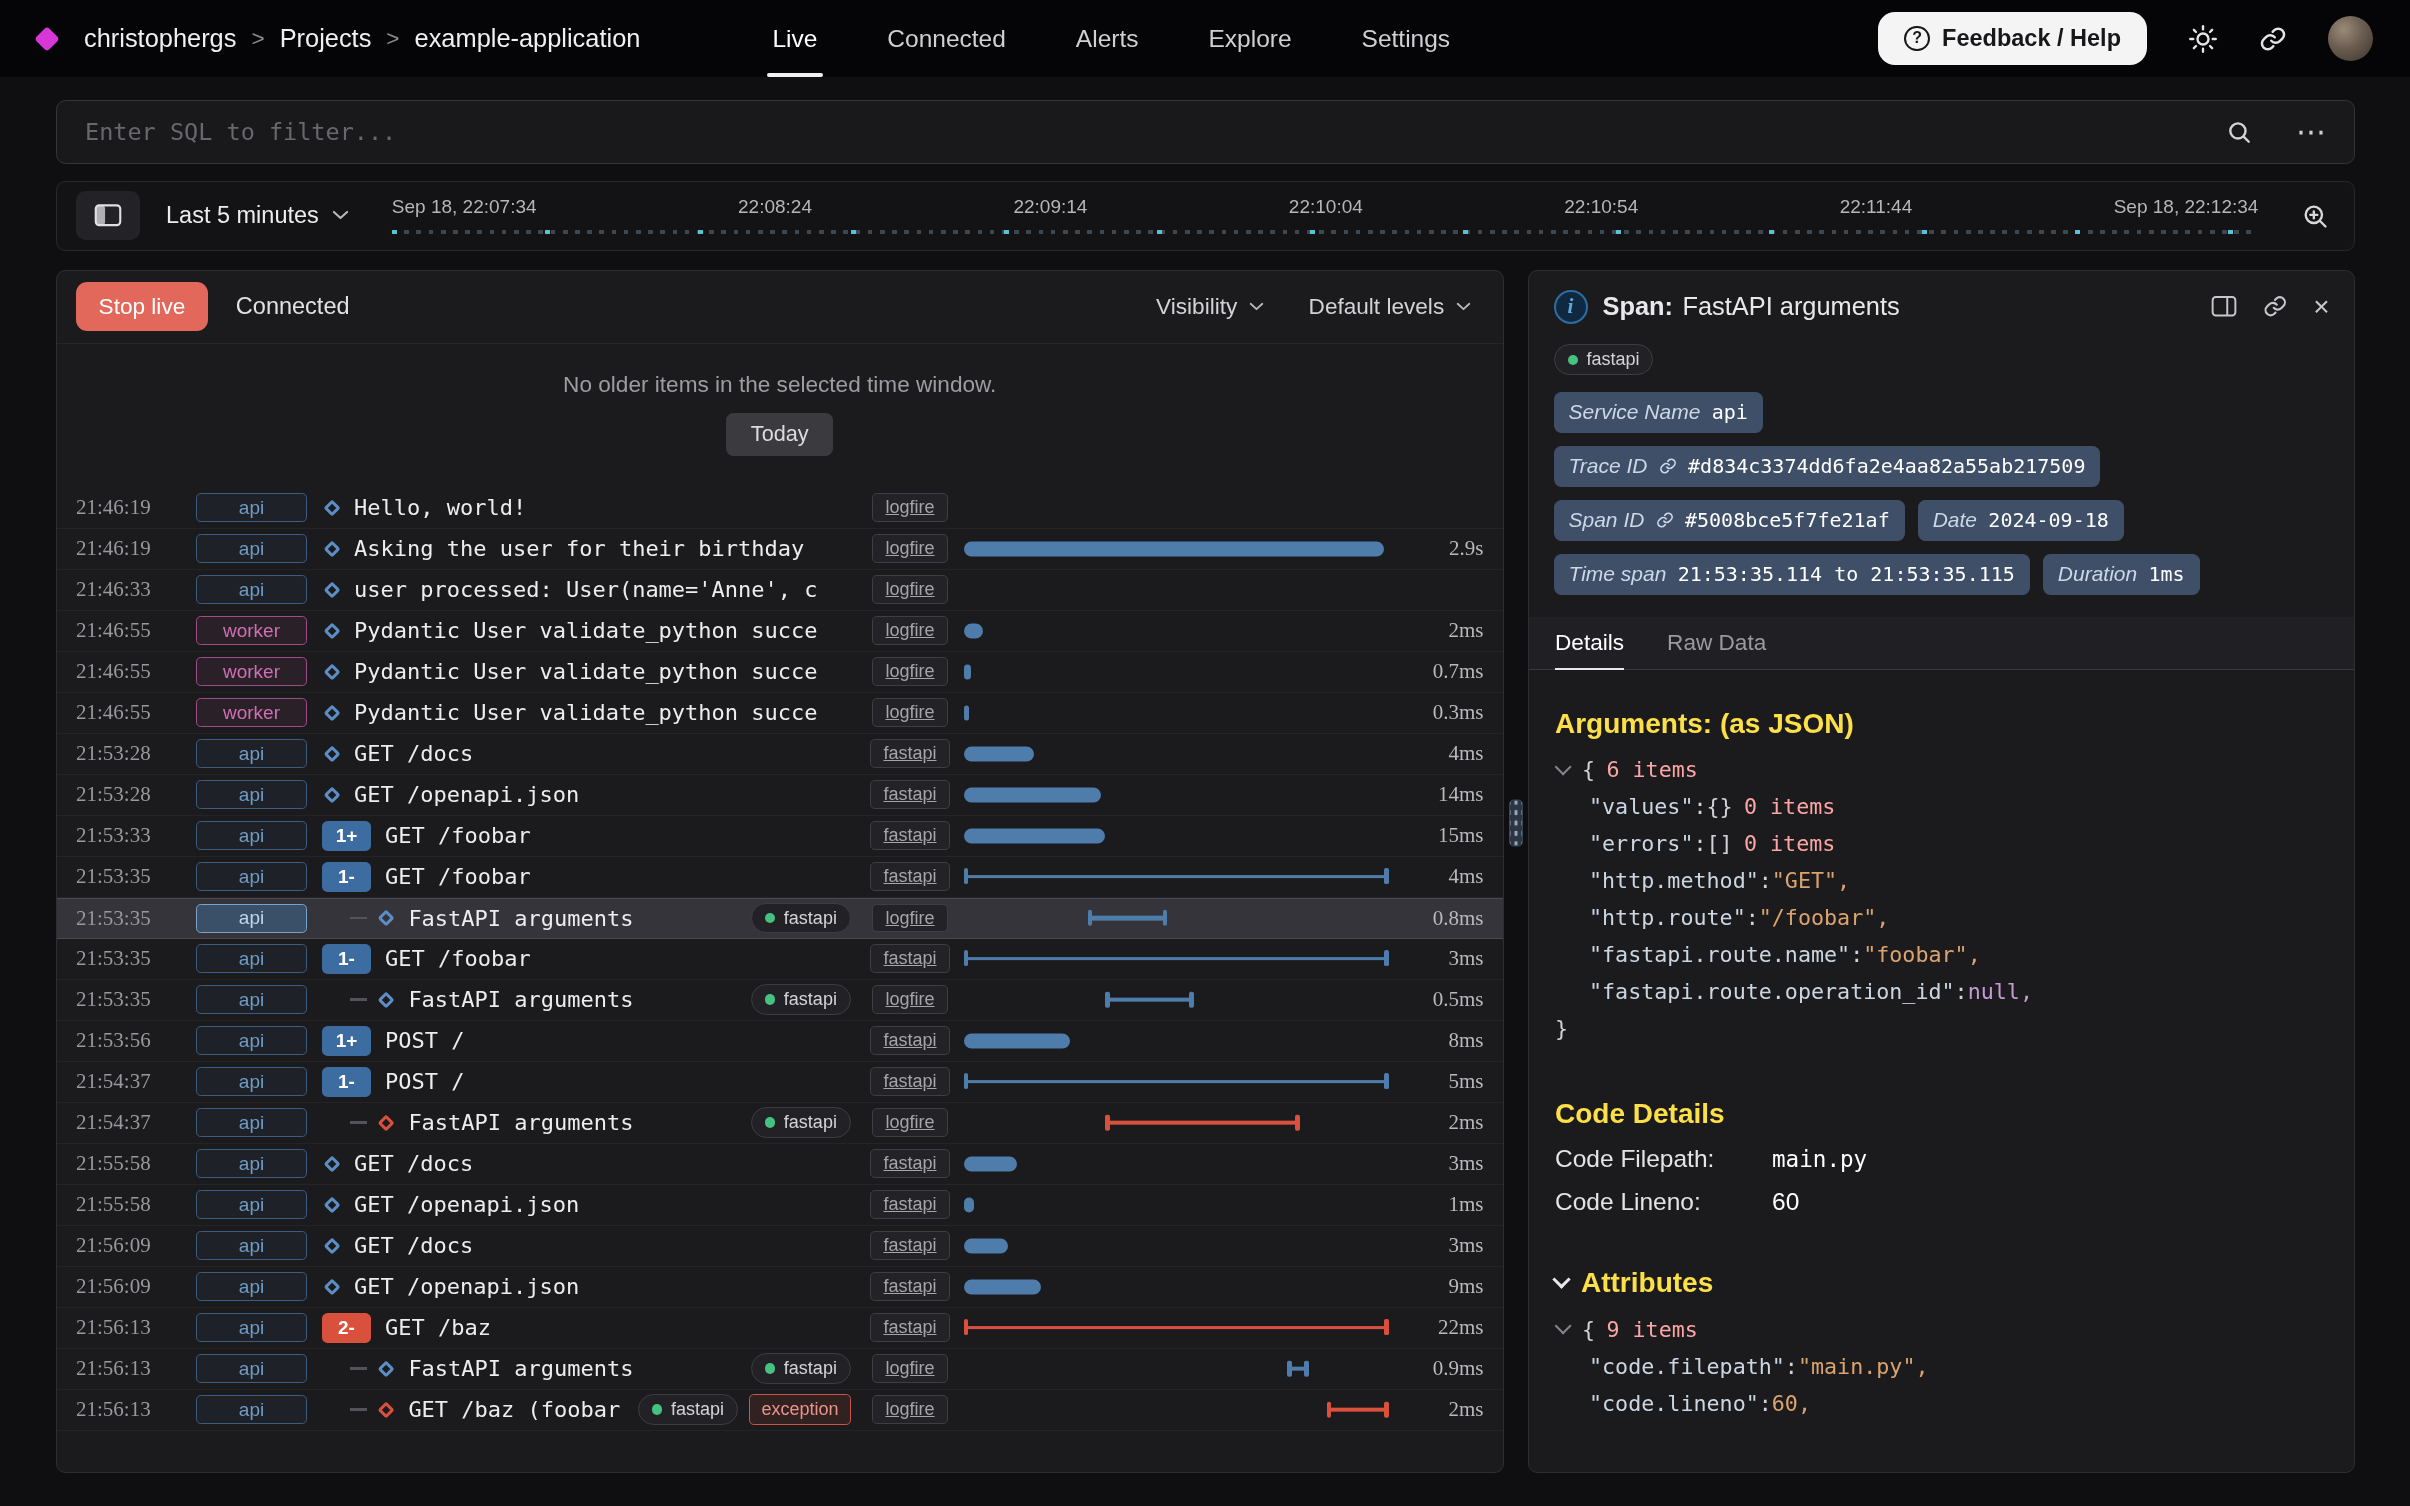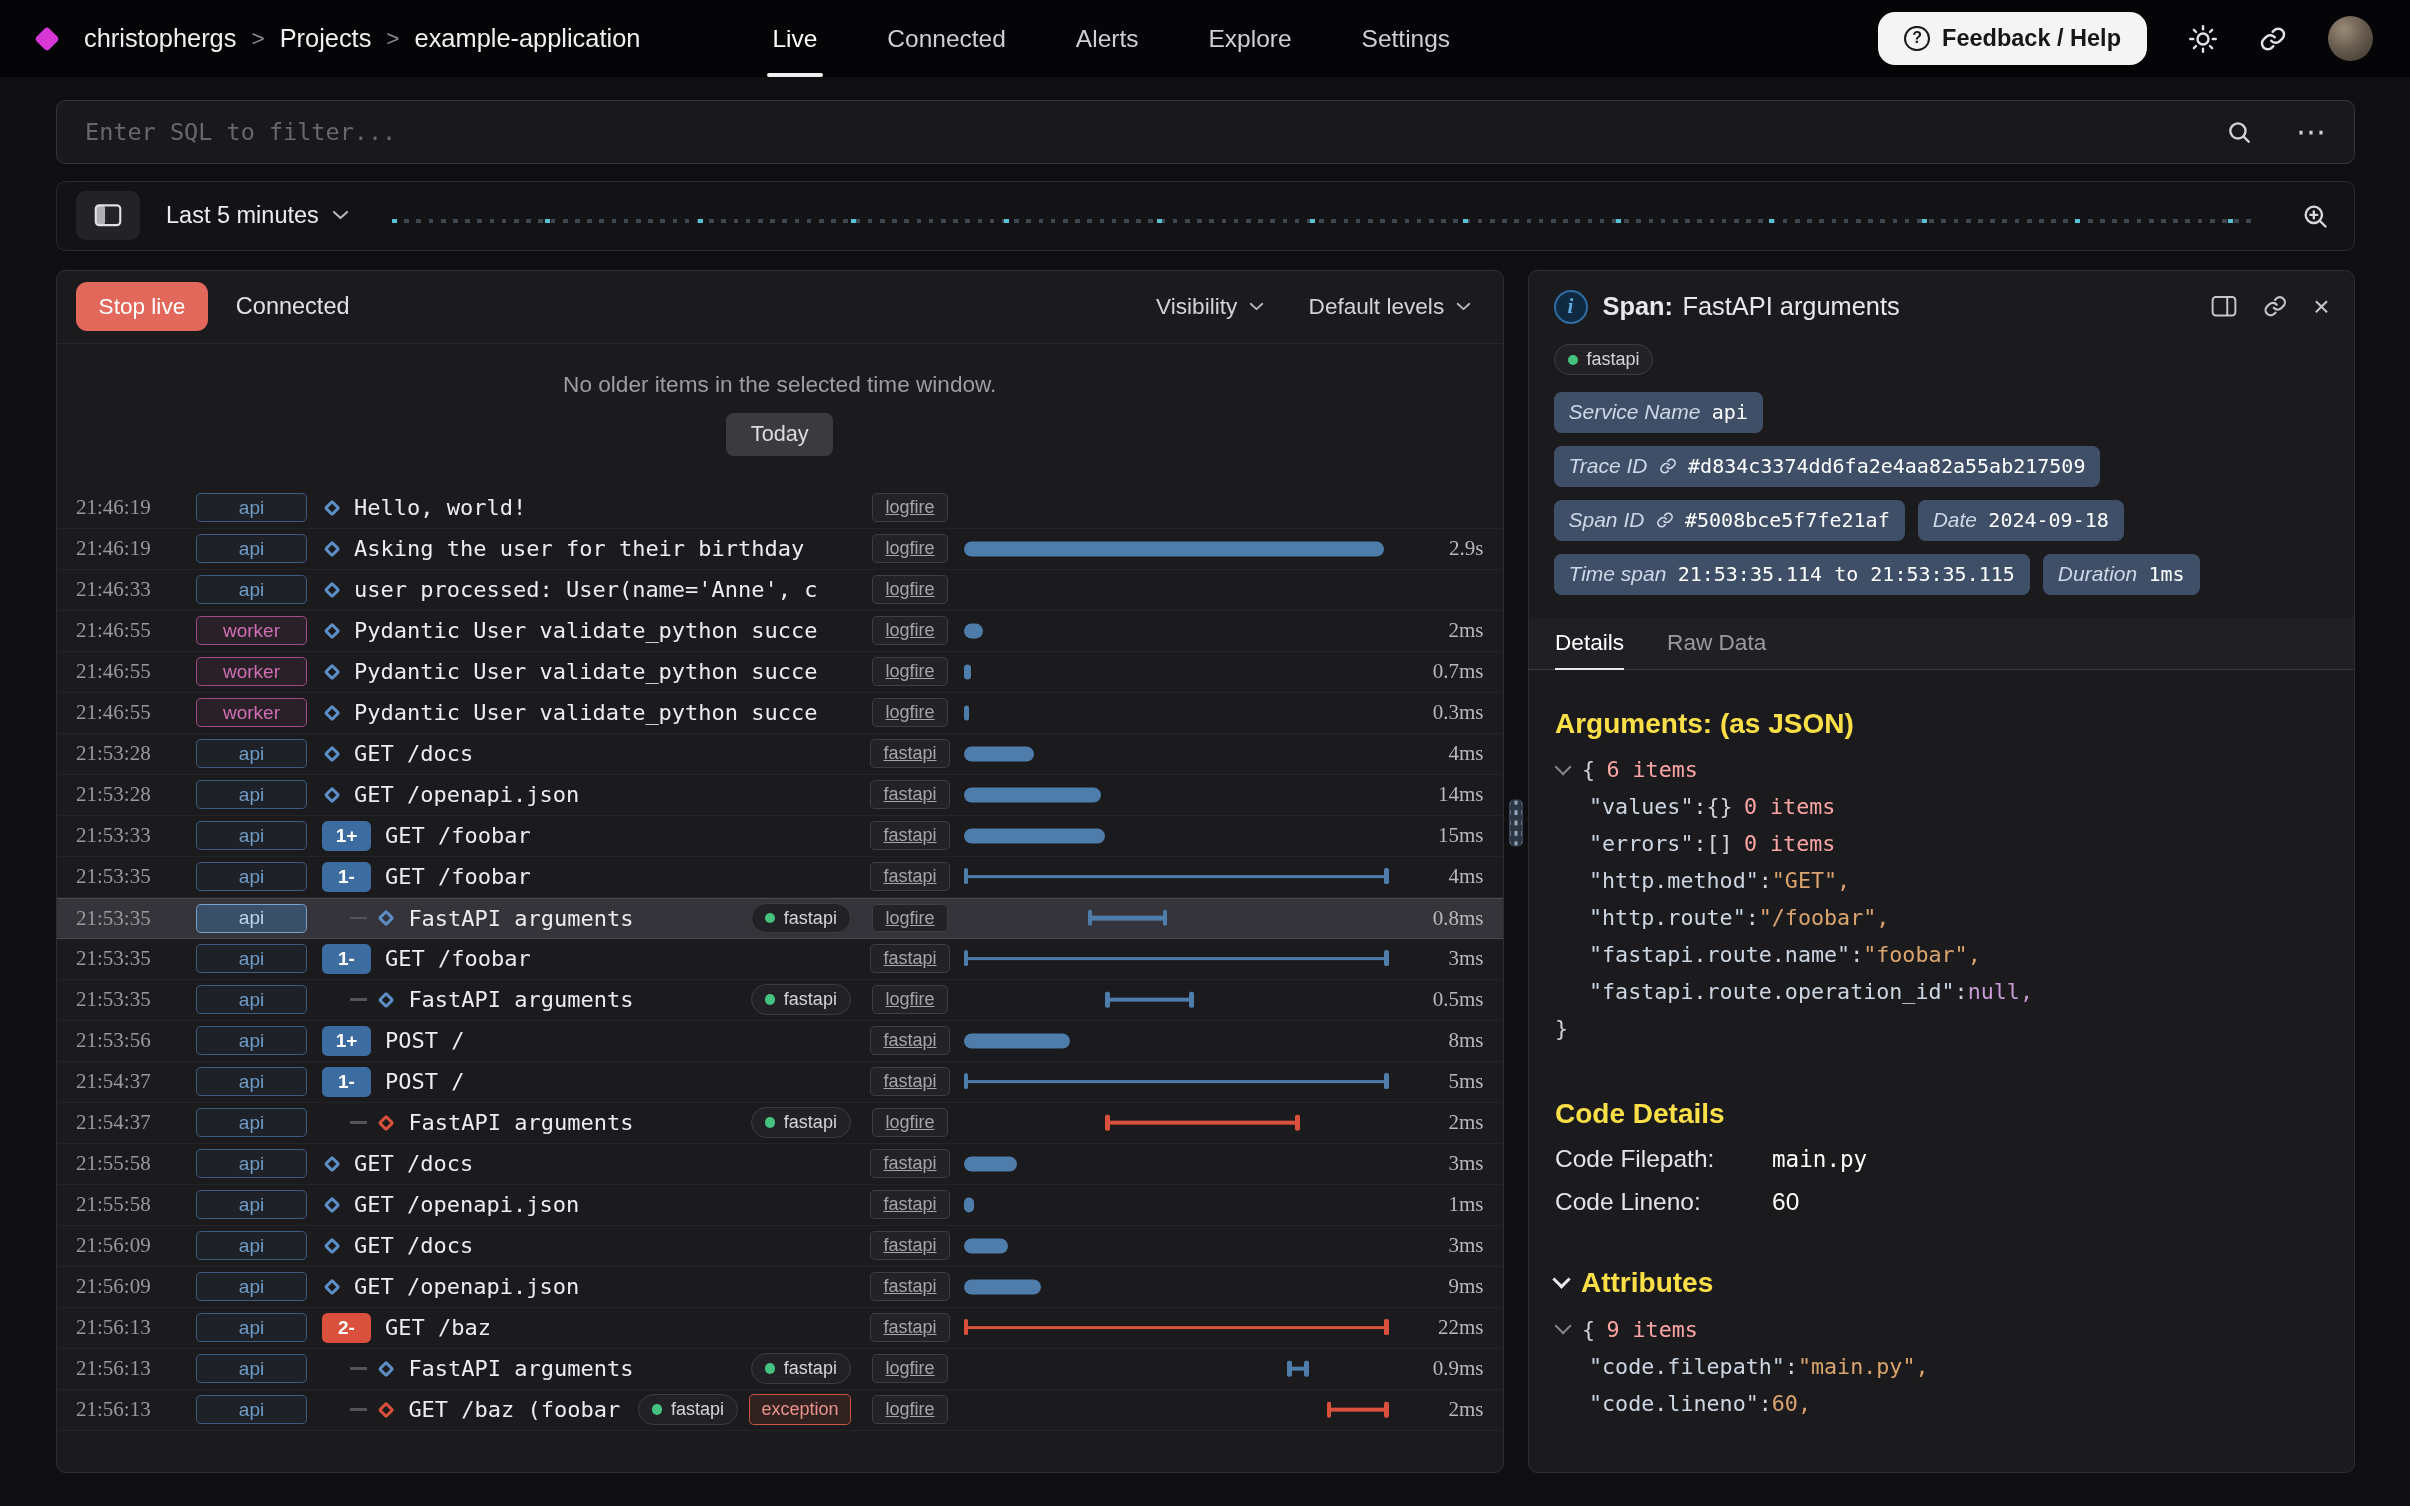--- a/index.html
+++ b/index.html
@@ -205,20 +205,29 @@
     </button>
     <div class="range">
       <span>Last 5 minutes</span>
       <span class="chev">
         <svg width="17" height="10.4" viewBox="0 0 18 11" fill="none">
             <polyline points="2,2 9,8.5 16,2" stroke="currentColor" stroke-width="2.2" stroke-linecap="round" stroke-linejoin="round"></polyline>
           </svg>
       </span>
     </div>
     <div class="timeline">
+      <div class="tl-labels">
+          <span class="tl-label">Sep 18, 22:07:34</span>
+          <span class="tl-label">22:08:24</span>
+          <span class="tl-label">22:09:14</span>
+          <span class="tl-label">22:10:04</span>
+          <span class="tl-label">22:10:54</span>
+          <span class="tl-label">22:11:44</span>
+          <span class="tl-label">Sep 18, 22:12:34</span>
+        </div>
       <div class="tl-ticks"></div>
     </div>
     <span class="zoomin">
       <svg width="28" height="28" viewBox="0 0 24 24" fill="none" stroke="currentColor" stroke-width="2" stroke-linecap="round">
           <circle cx="11" cy="11" r="7"></circle>
           <line x1="16.5" y1="16.5" x2="21" y2="21"></line>
           <line x1="11" y1="8" x2="11" y2="14"></line>
           <line x1="8" y1="11" x2="14" y2="11"></line>
         </svg>
     </span>

